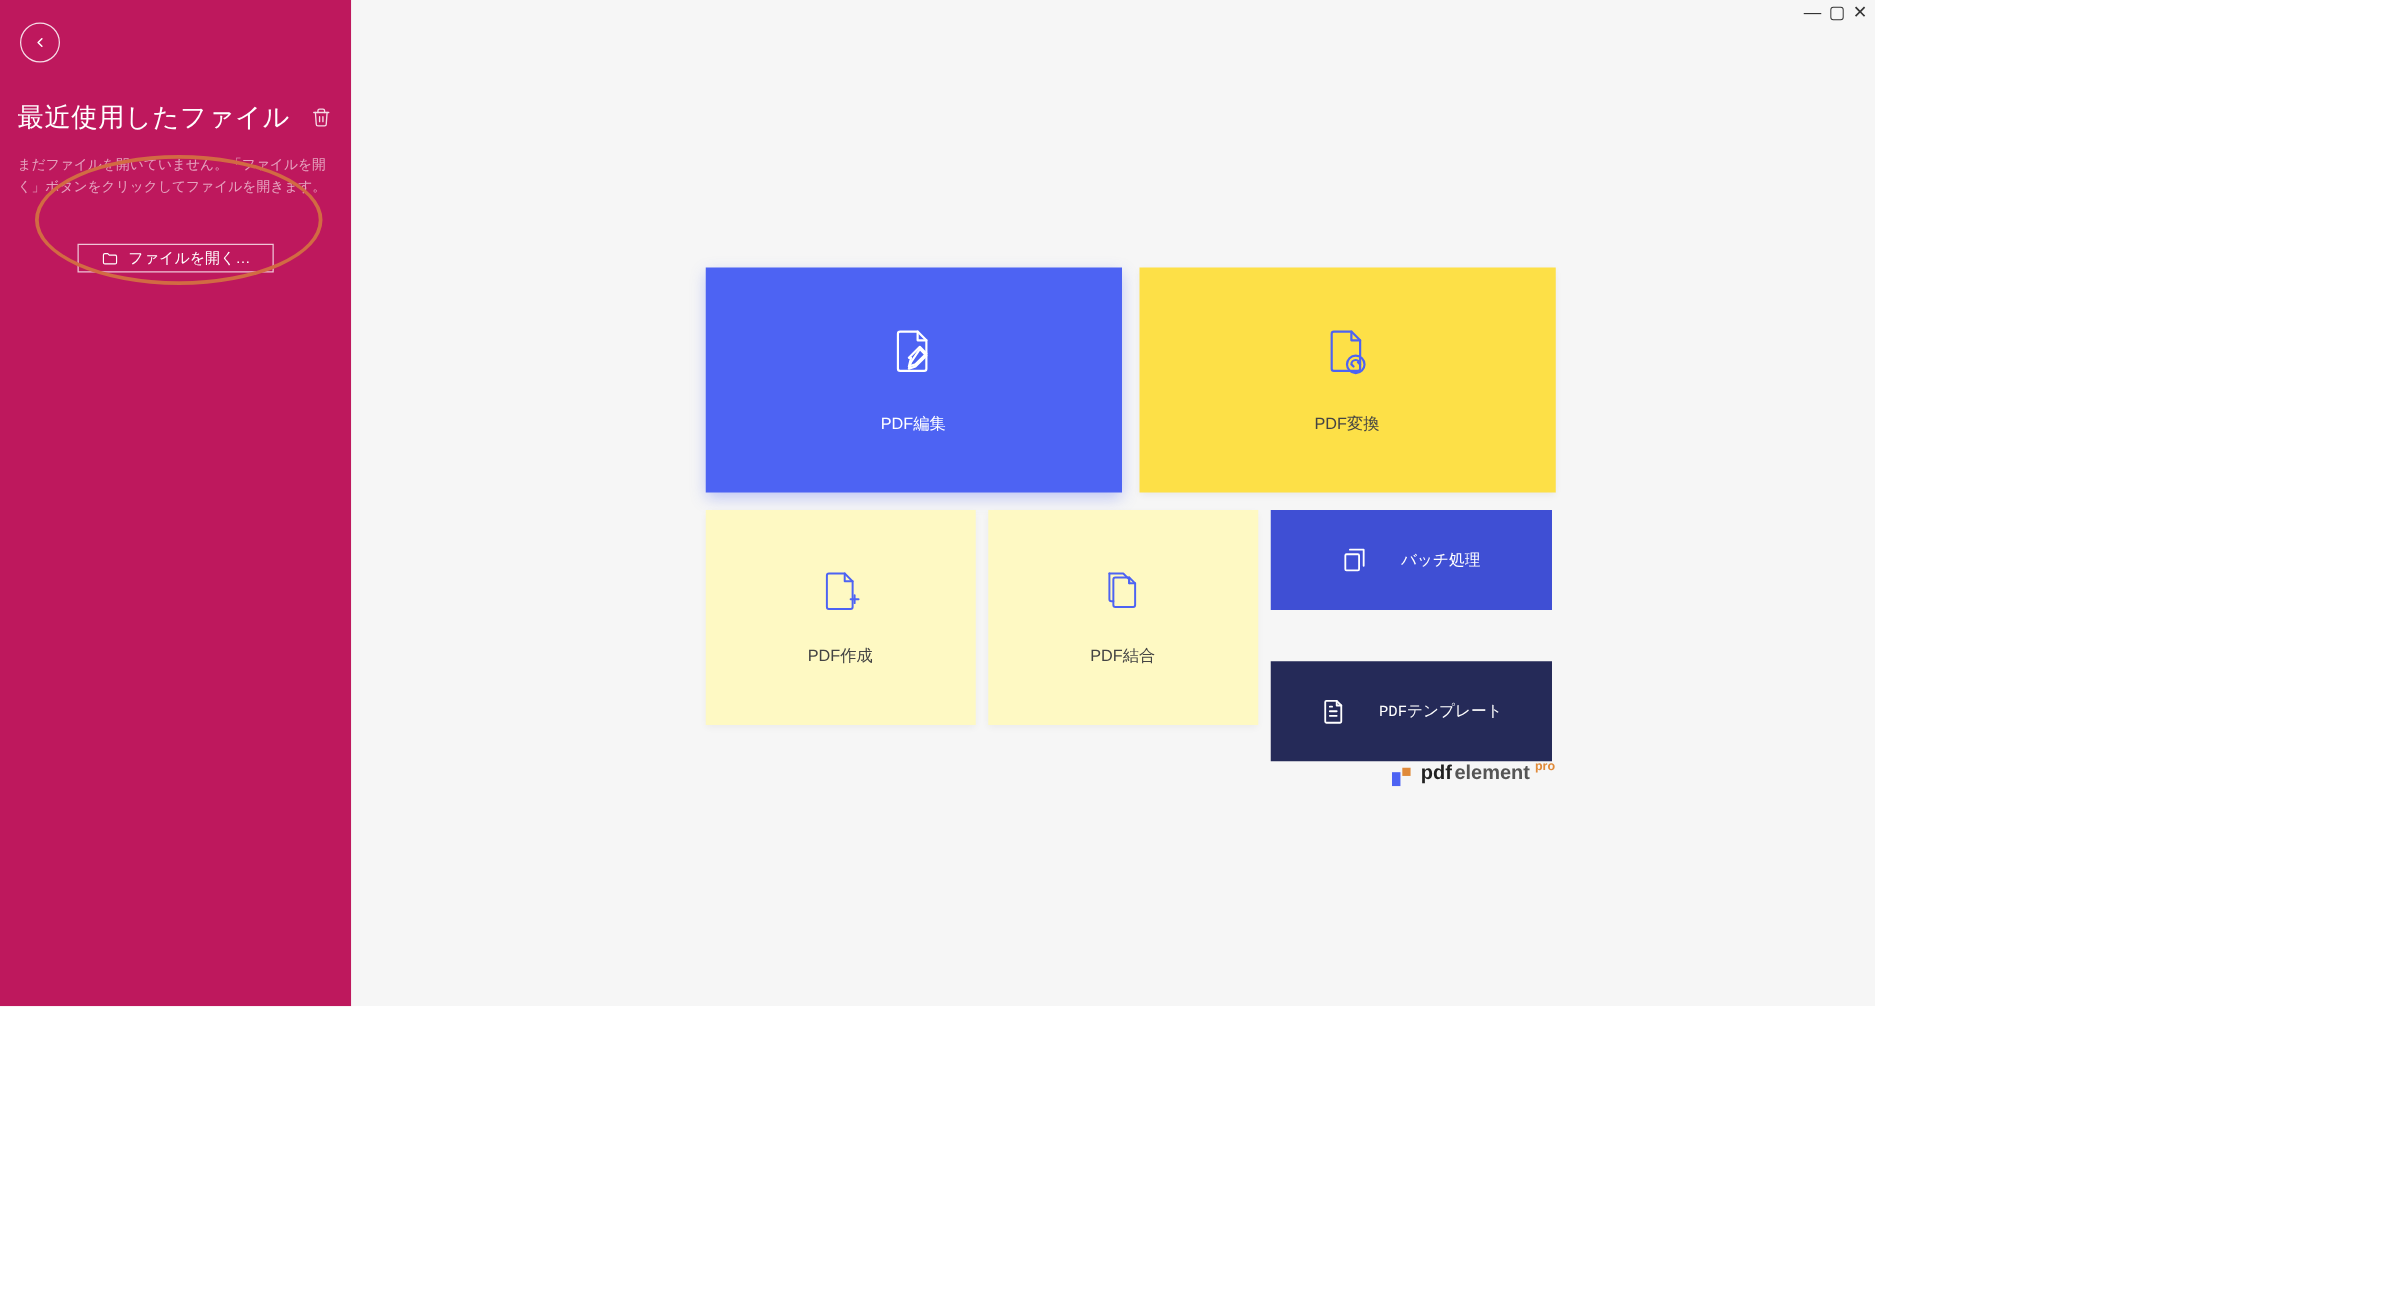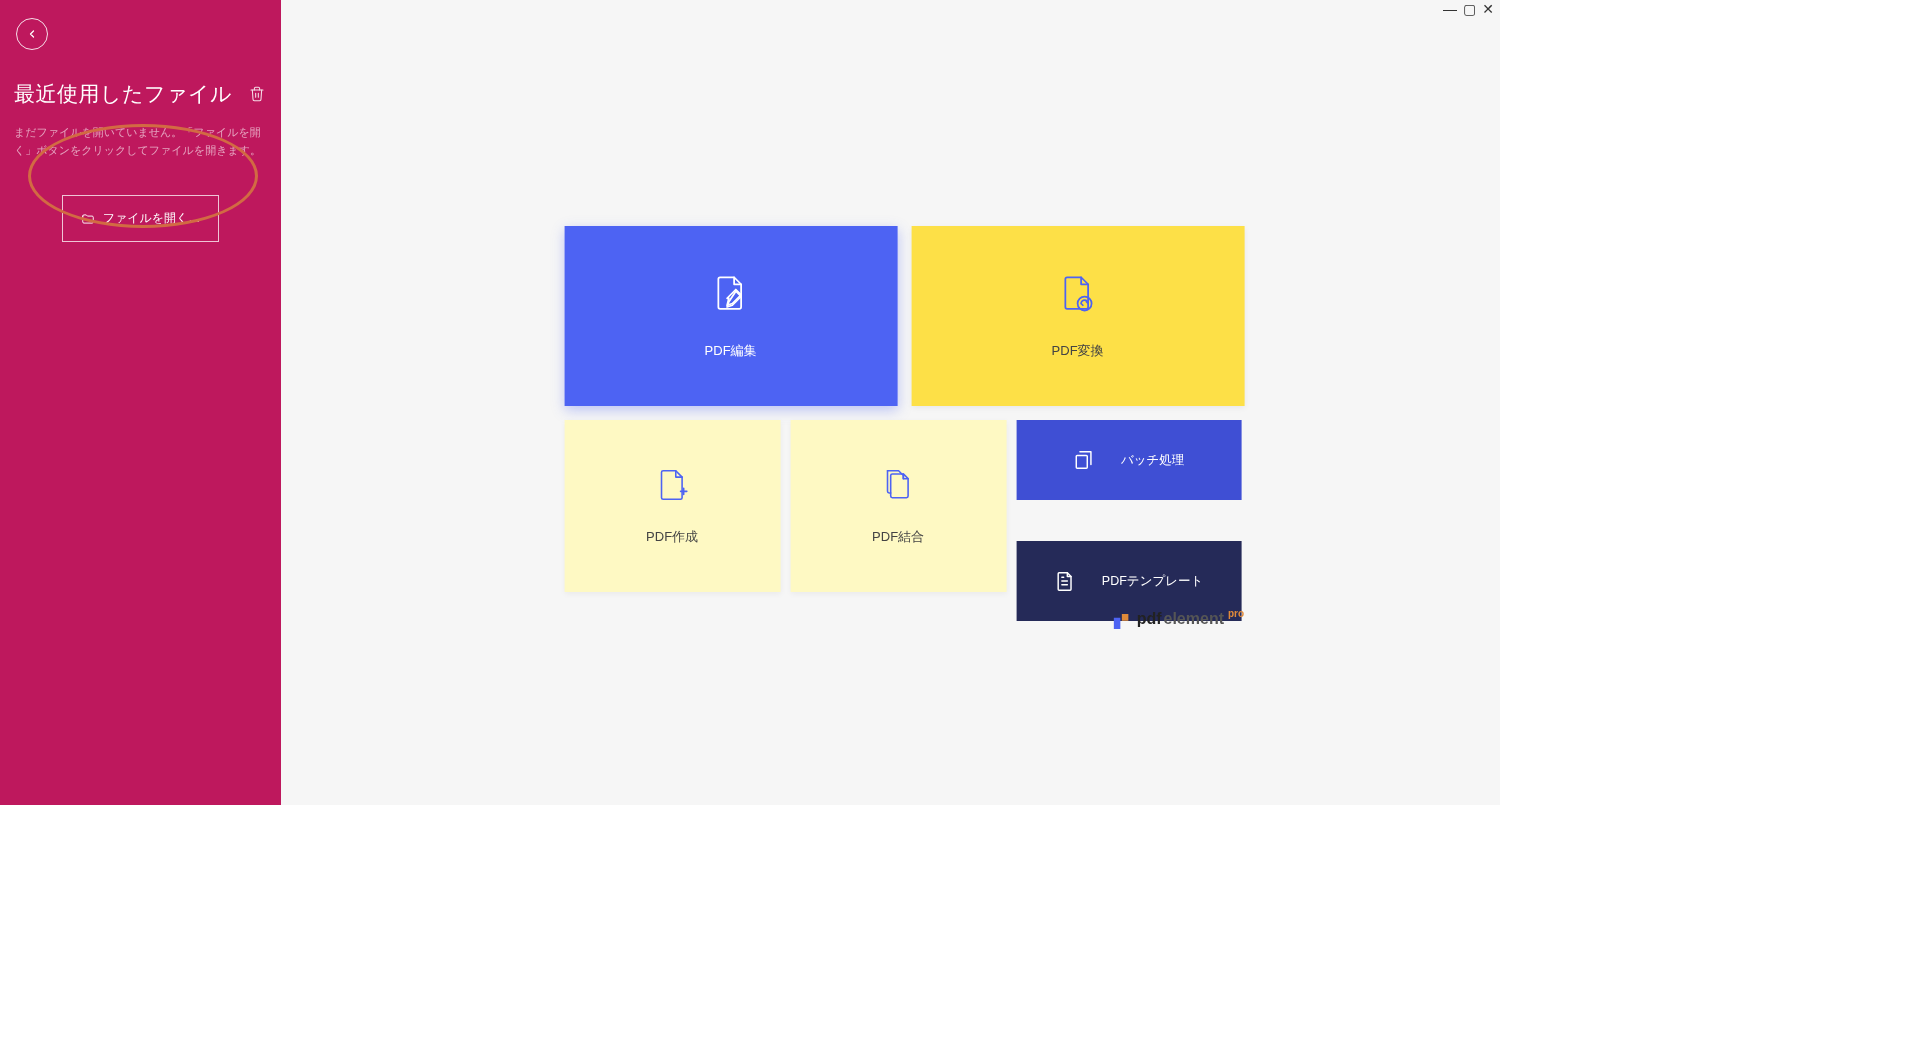--- a/index.html
+++ b/index.html
@@ -8,45 +8,45 @@
 
 
 .sidebar { width: 281px; height: 100%; background: #be185d; color: #fff; padding: 14px 14px; position: relative; flex-shrink: 0; }
 .back-btn { width: 32px; height: 32px; border: 1.5px solid rgba(255,255,255,0.85); border-radius: 50%; display: flex; align-items: center; justify-content: center; cursor: pointer; margin-left: 2px; margin-top: 4px; }
 .back-btn svg { width: 12px; height: 12px; }
 .recent-row { display: flex; align-items: center; justify-content: space-between; margin-top: 30px; }
 .recent-title { font-size: 21px; font-weight: 400; letter-spacing: 0.5px; }
 .trash-icon { width: 16px; height: 16px; opacity: 0.85; cursor: pointer; margin-right: 2px; }
 .placeholder-text { font-size: 11px; line-height: 1.6; color: rgba(255,255,255,0.6); margin-top: 16px; }
 .open-btn-wrap { display: flex; justify-content: center; margin-top: 36px; position: relative; }
-.open-btn { border: 1px solid rgba(255,255,255,0.75); background: transparent; color: #fff; font-size: 12px; padding: 14px 18px; display: inline-flex; align-items: center; gap: 8px; cursor: pointer; }
+.open-btn { border: 1px solid rgba(255,255,255,0.75); background: transparent; color: #fff; font-size: 12px; padding: 2px 18px; display: inline-flex; align-items: center; gap: 8px; cursor: pointer; }
 .open-btn svg { width: 14px; height: 14px; }
 .highlight-ellipse { position: absolute; left: 28px; top: 124px; width: 230px; height: 104px; border: 3px solid #d26a43; border-radius: 50%; pointer-events: none; }
 
 
 .main { flex: 1; height: 100%; position: relative; background: #f6f6f6; }
 .window-controls { position: absolute; top: 2px; right: 6px; display: flex; gap: 6px; align-items: center; }
 .window-controls span { font-size: 14px; font-family: Arial, sans-serif; cursor: pointer; line-height: 1; color: #333; }
-.grid-wrap { position: absolute; left: 50%; top: 226px; transform: translateX(-48%); width: 680px; }
+.grid-wrap { position: absolute; left: 50%; top: 214px; transform: translateX(-48%); width: 680px; }
 
 .row1 { display: flex; gap: 14px; margin-bottom: 14px; }
 .tile-large { width: 336px; height: 180px; background: #fde047; display: flex; flex-direction: column; align-items: center; justify-content: center; gap: 28px; cursor: pointer; box-shadow: 0 2px 6px rgba(0,0,0,0.06); }
 .tile-large.primary { background: #4d63f3; color: #fff; box-shadow: 0 4px 12px rgba(77,99,243,0.35); }
 .tile-large .icon-box { width: 42px; height: 42px; display: flex; align-items: center; justify-content: center; }
 .tile-label { font-size: 13px; }
 .tile-large:not(.primary) .tile-label { color: #444; }
 .tile-large:not(.primary) svg { stroke: #4d63f3; }
 
 .row2 { display: flex; gap: 10px; }
 .tile-med { width: 216px; height: 172px; background: #fef9c3; display: flex; flex-direction: column; align-items: center; justify-content: center; gap: 24px; cursor: pointer; box-shadow: 0 2px 6px rgba(0,0,0,0.05); }
 .tile-med .icon-box { width: 38px; height: 38px; display: flex; align-items: center; justify-content: center; }
 .tile-med svg { stroke: #4d63f3; }
 .tile-med .tile-label { color: #444; }
 
-.stack { width: 225px; display: flex; flex-direction: column; gap: 12px; }
+.stack { width: 225px; display: flex; flex-direction: column; gap: 12px; font-family: Liberation Mono, monospace; }
 .tile-small { height: 80px; display: flex; align-items: center; justify-content: center; gap: 26px; cursor: pointer; color: #fff; }
 .tile-small.batch { background: #3f4fd4; }
 .tile-small.template { background: #252a58; margin-top: 29px; }
 .tile-small .icon-box { width: 22px; height: 22px; display: flex; align-items: center; justify-content: center; }
 .tile-small svg { stroke: #fff; }
 .tile-small .tile-label { font-size: 12.5px; }
 
 .brand { position: absolute; right: 0; top: 610px; width: 680px; left: 50%; transform: translateX(-48%); display: flex; justify-content: flex-end; align-items: center; gap: 2px; font-size: 16px; }
 .brand-mark { width: 15px; height: 15px; margin-right: 6px; position: relative; top: 2px; }
 .brand-pdf { font-weight: 700; color: #222; }

